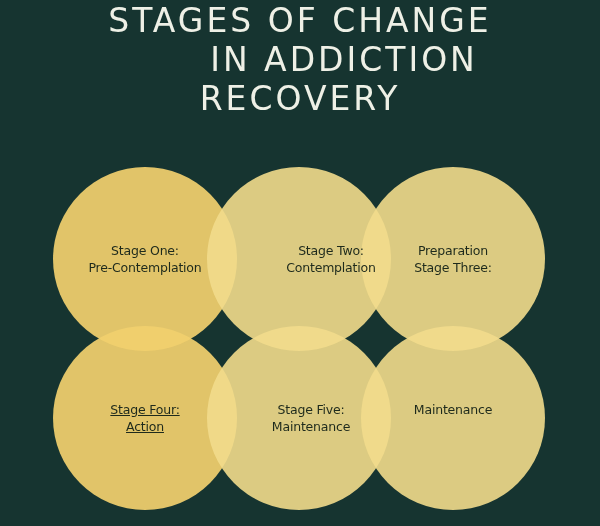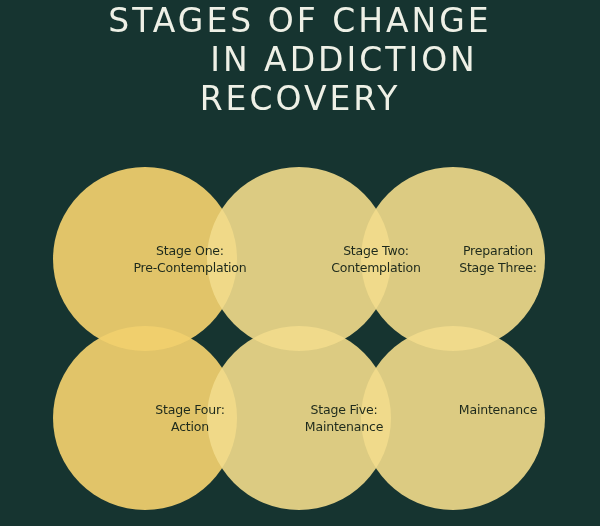--- a/index.html
+++ b/index.html
@@ -34,21 +34,20 @@
   .label {
     position: absolute;
     width: 184px;
     text-align: center;
     color: #1e2a1c;
     font-family: "DejaVu Sans", sans-serif;
     font-size: 12.5px;
     line-height: 17px;
     font-weight: normal;
     letter-spacing: -0.2px;
-    margin-left: 45px;
   }
 </style>
 </head>
 <body>
 
 <div class="title">
   <div class="line" style="top:3px;">STAGES OF CHANGE</div>
   <div class="line" style="top:42px;padding-left:44px;">IN ADDICTION</div>
   <div class="line" style="top:81px;">RECOVERY</div>
 </div>
@@ -66,23 +65,23 @@
   <div>Pre-Contemplation</div>
 </div>
 <div class="label" style="left:207px; top:242px;padding-left:32px;">
   <div>Stage Two:</div>
   <div>Contemplation</div>
 </div>
 <div class="label" style="left:361px; top:242px;">
   <div>Preparation</div>
   <div>Stage Three:</div>
 </div>
-<div class="label" style="left:53px; top:401px;">
+<div class="label" style="left:53px; top:401px;text-decoration:underline;">
   <div>Stage Four:</div>
   <div>Action</div>
 </div>
-<div class="label" style="left:207px; top:401px;">
+<div class="label" style="left:219px; top:401px;">
   <div>Stage Five:</div>
   <div>Maintenance</div>
 </div>
 <div class="label" style="left:361px; top:401px;">
   <div>Maintenance</div>
 </div>
 
 </body></html>

